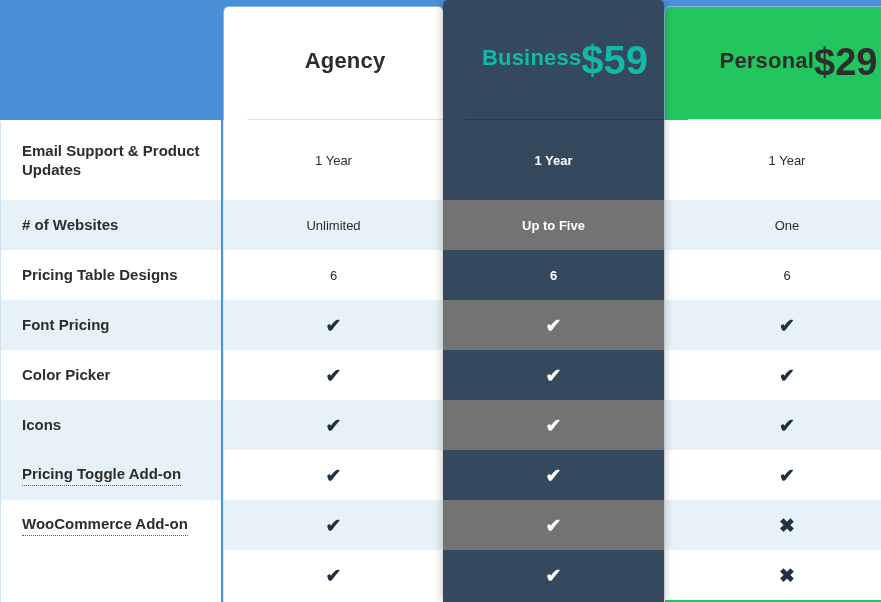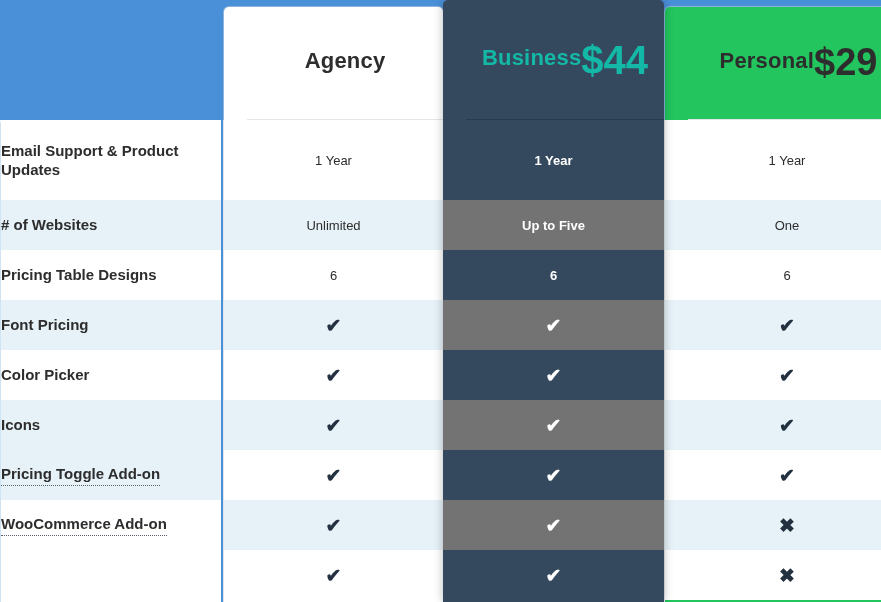--- a/index.html
+++ b/index.html
@@ -150,21 +150,21 @@
   }
   .cell.tall { height: 80px; }
   .cell.alt { background: #e6f2f8; }
 
   .col-business .cell { background: #34495e; color: #ffffff; font-weight: bold; }
   .col-business .cell.alt { background: #737373; }
 
   
   .cell-label {
     justify-content: flex-start;
-    padding: 0 0;
+    padding: 0 21px;
     font-weight: bold;
     font-size: 15px;
     color: #2d2d2d;
     line-height: 1.3;
   }
   .cell-label.tall {
     align-items: center;
   }
   .label-text {
     display: inline-block;
@@ -258,21 +258,21 @@
         </div>
       <div class="cell">
           <span class="mark mark-check">✔</span>
         </div>
     </div>
   </div>
 
   <div class="col col-business">
     <div class="plan-head">
       <div class="plan-name">Business</div>
-      <div class="plan-price">$44</div>
+      <div class="plan-price">$59</div>
     </div>
     <div class="rows">
       <div class="cell tall">
           <span class="val-text">1 Year</span>
         </div>
       <div class="cell alt">
           <span class="val-text">Up to Five</span>
         </div>
       <div class="cell">
           <span class="val-text">6</span>

